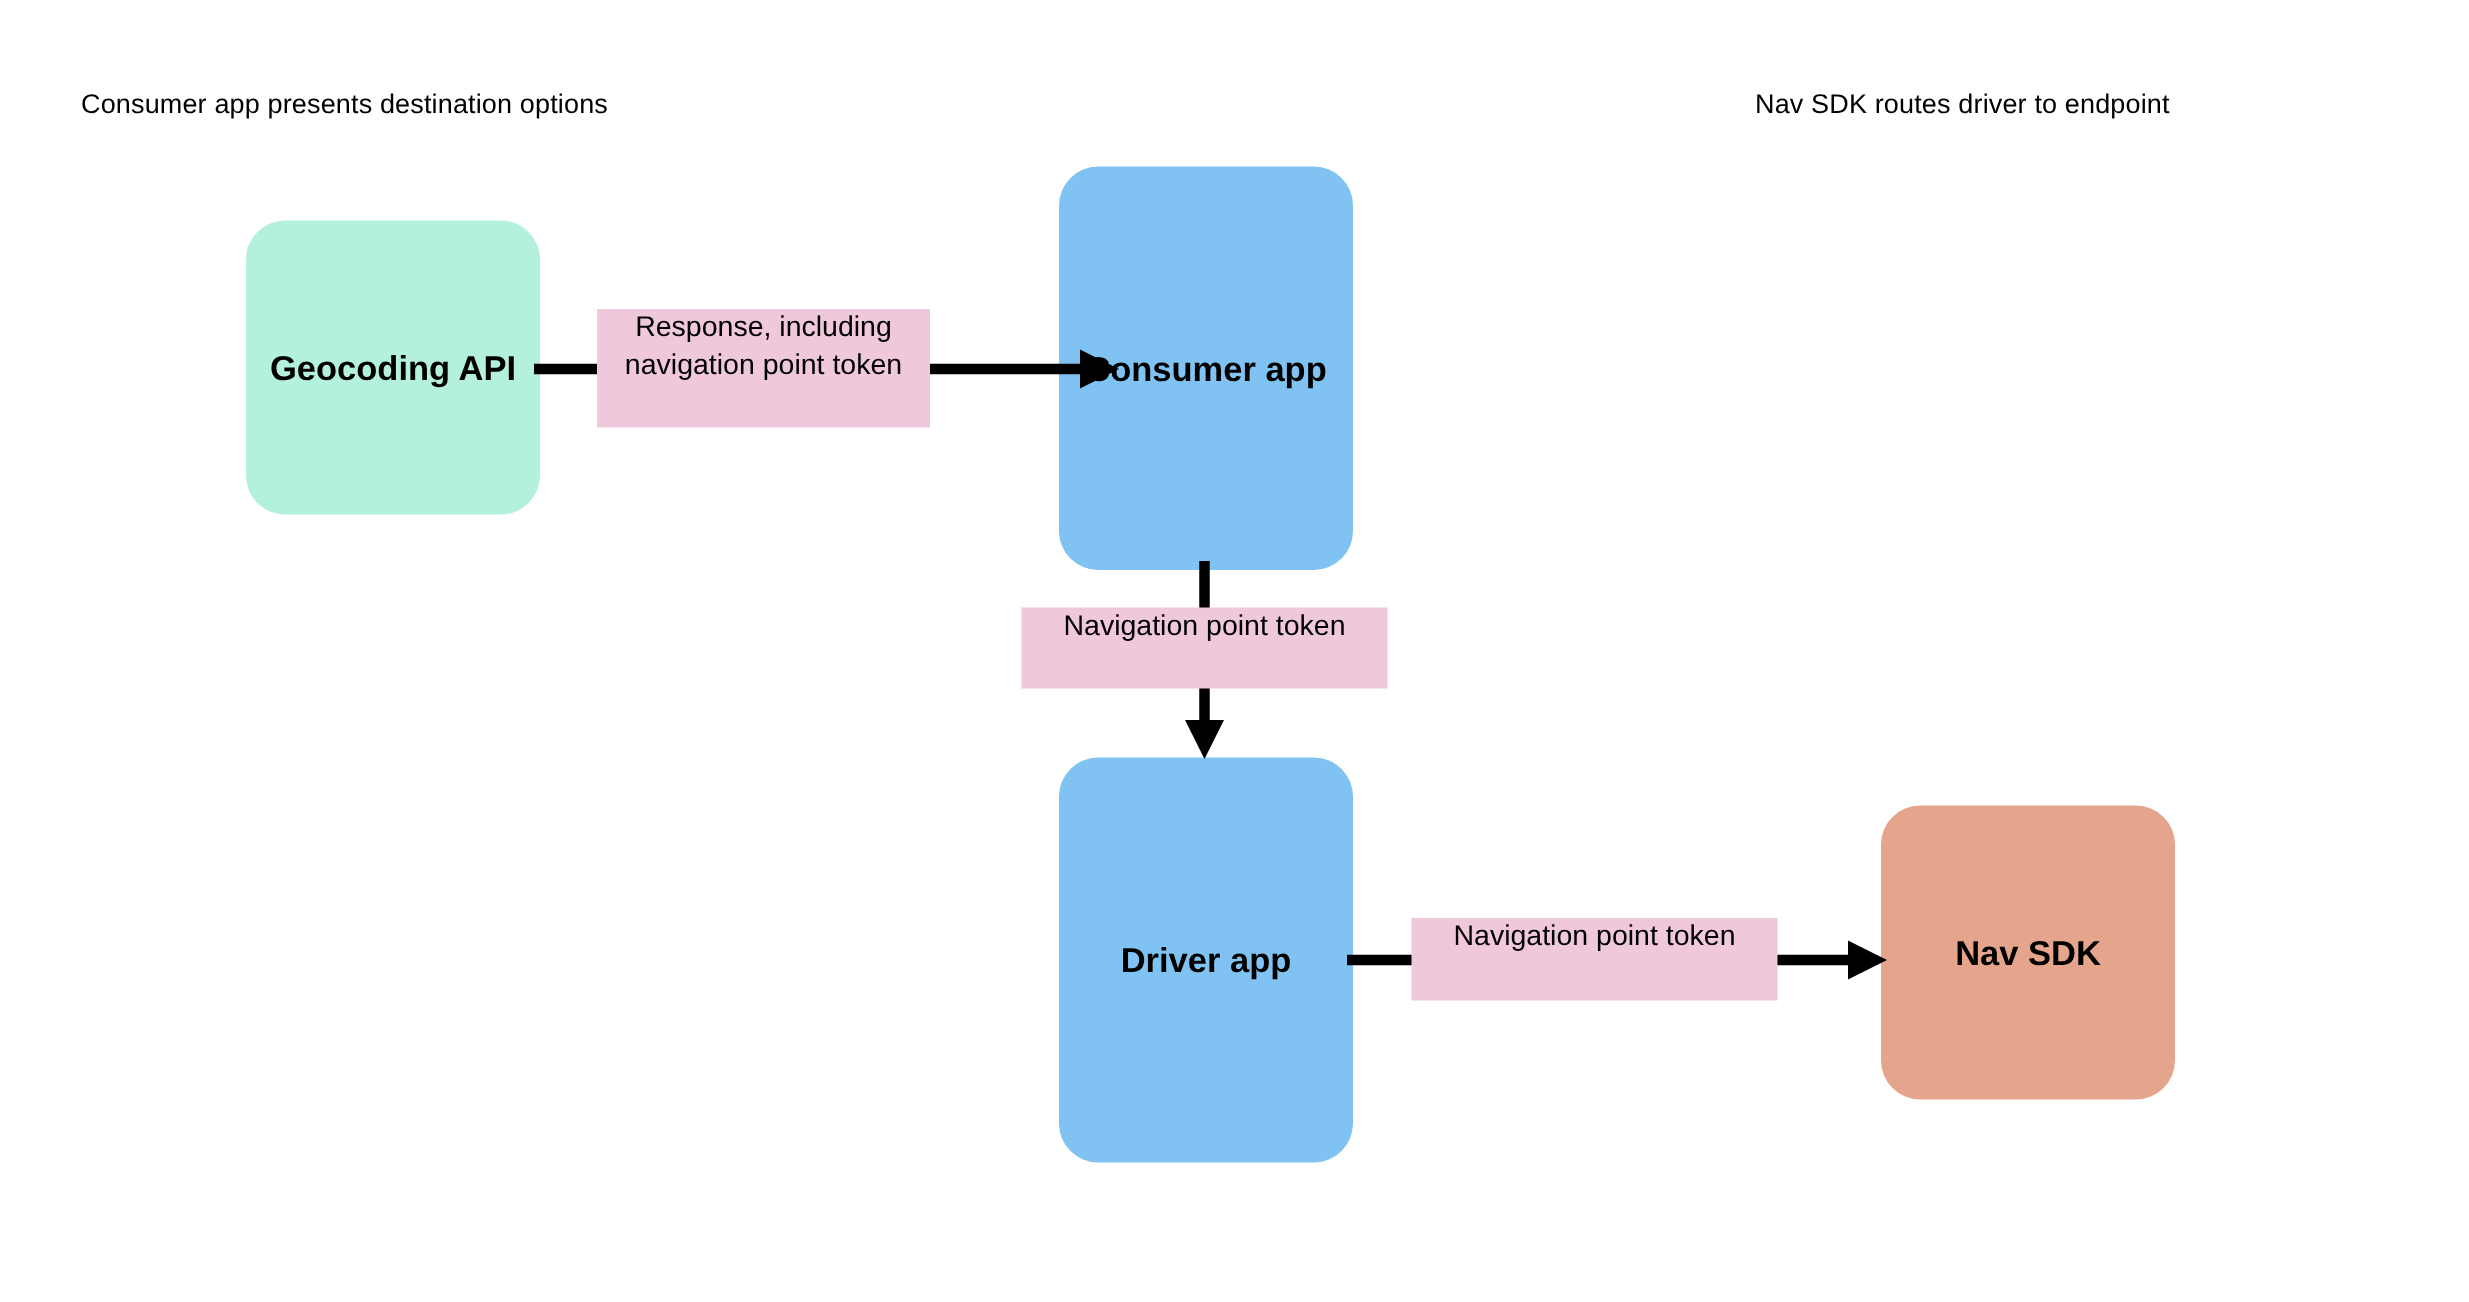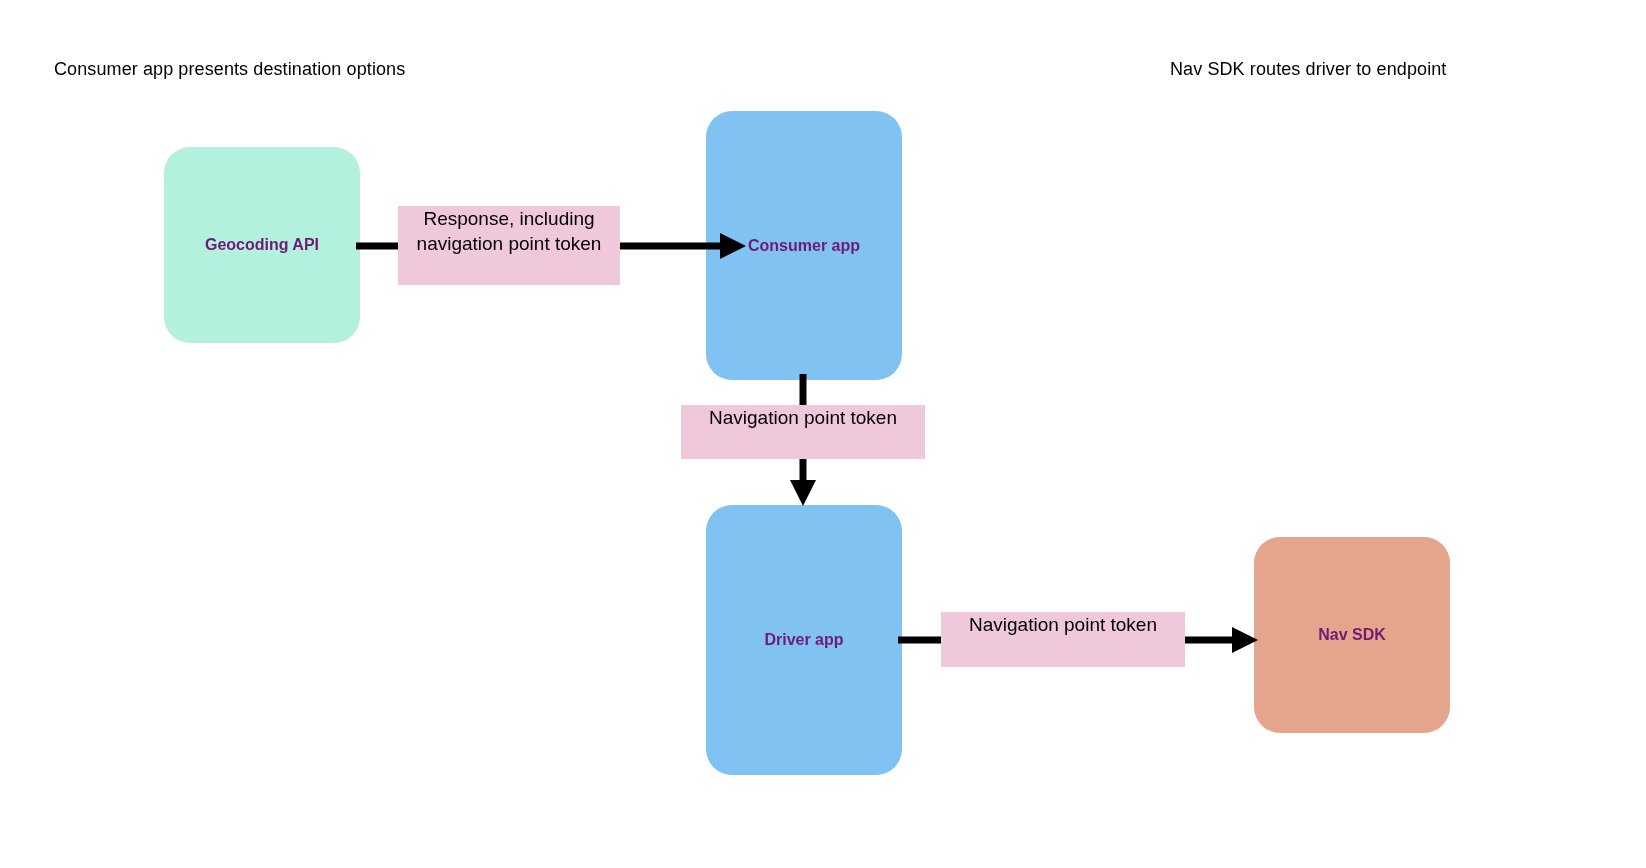--- a/index.html
+++ b/index.html
@@ -34,24 +34,24 @@
   
   .node {
     position: absolute;
     border-radius: 26px;
     display: flex;
     align-items: center;
     justify-content: center;
     box-sizing: border-box;
   }
   .node-label {
-    font-size: 16px;
+    font-size: 23px;
     line-height: 28px;
     font-weight: bold;
-    color: #701a75;
+    color: #000000;
     text-align: center;
     white-space: nowrap;
   }
 
   
   .chip {
     position: absolute;
     background: #f0c8dc;
     display: flex;
     align-items: flex-start;

